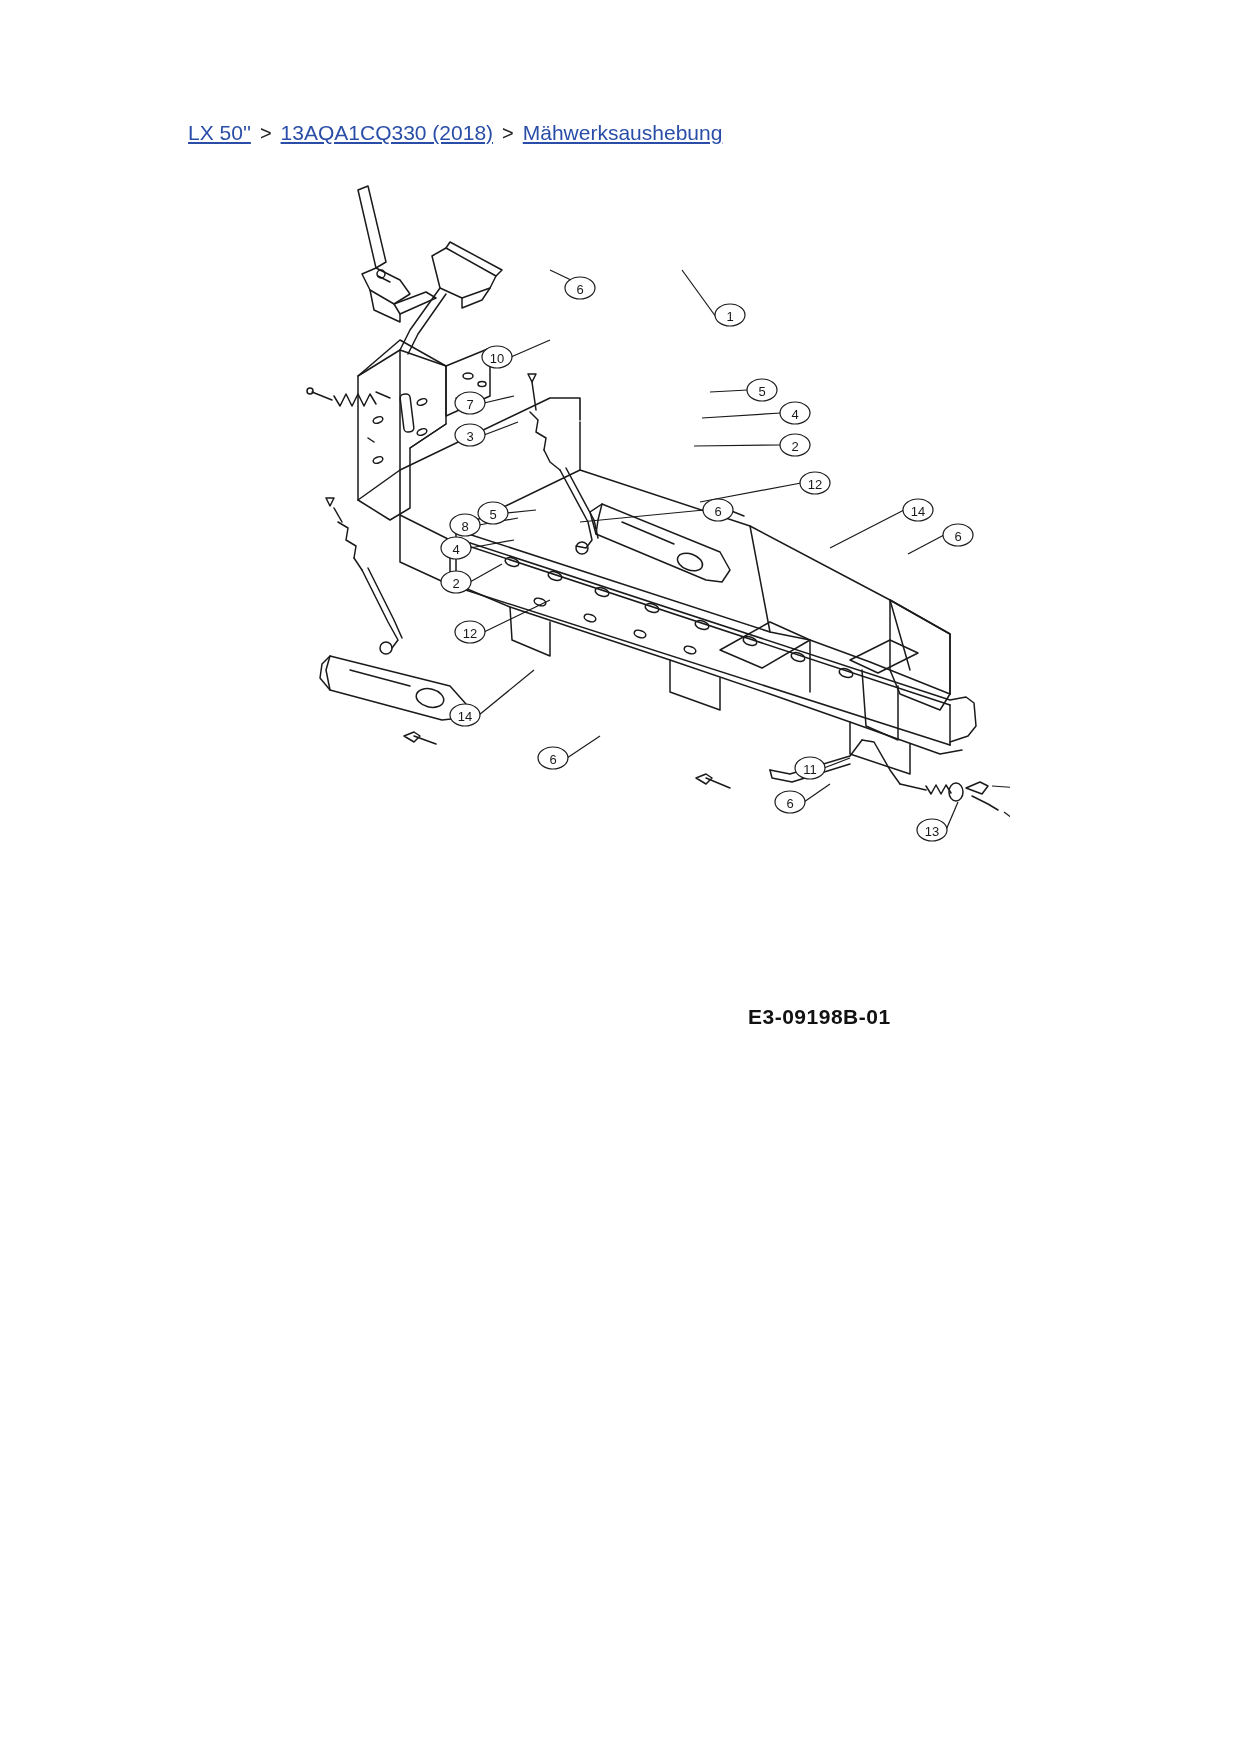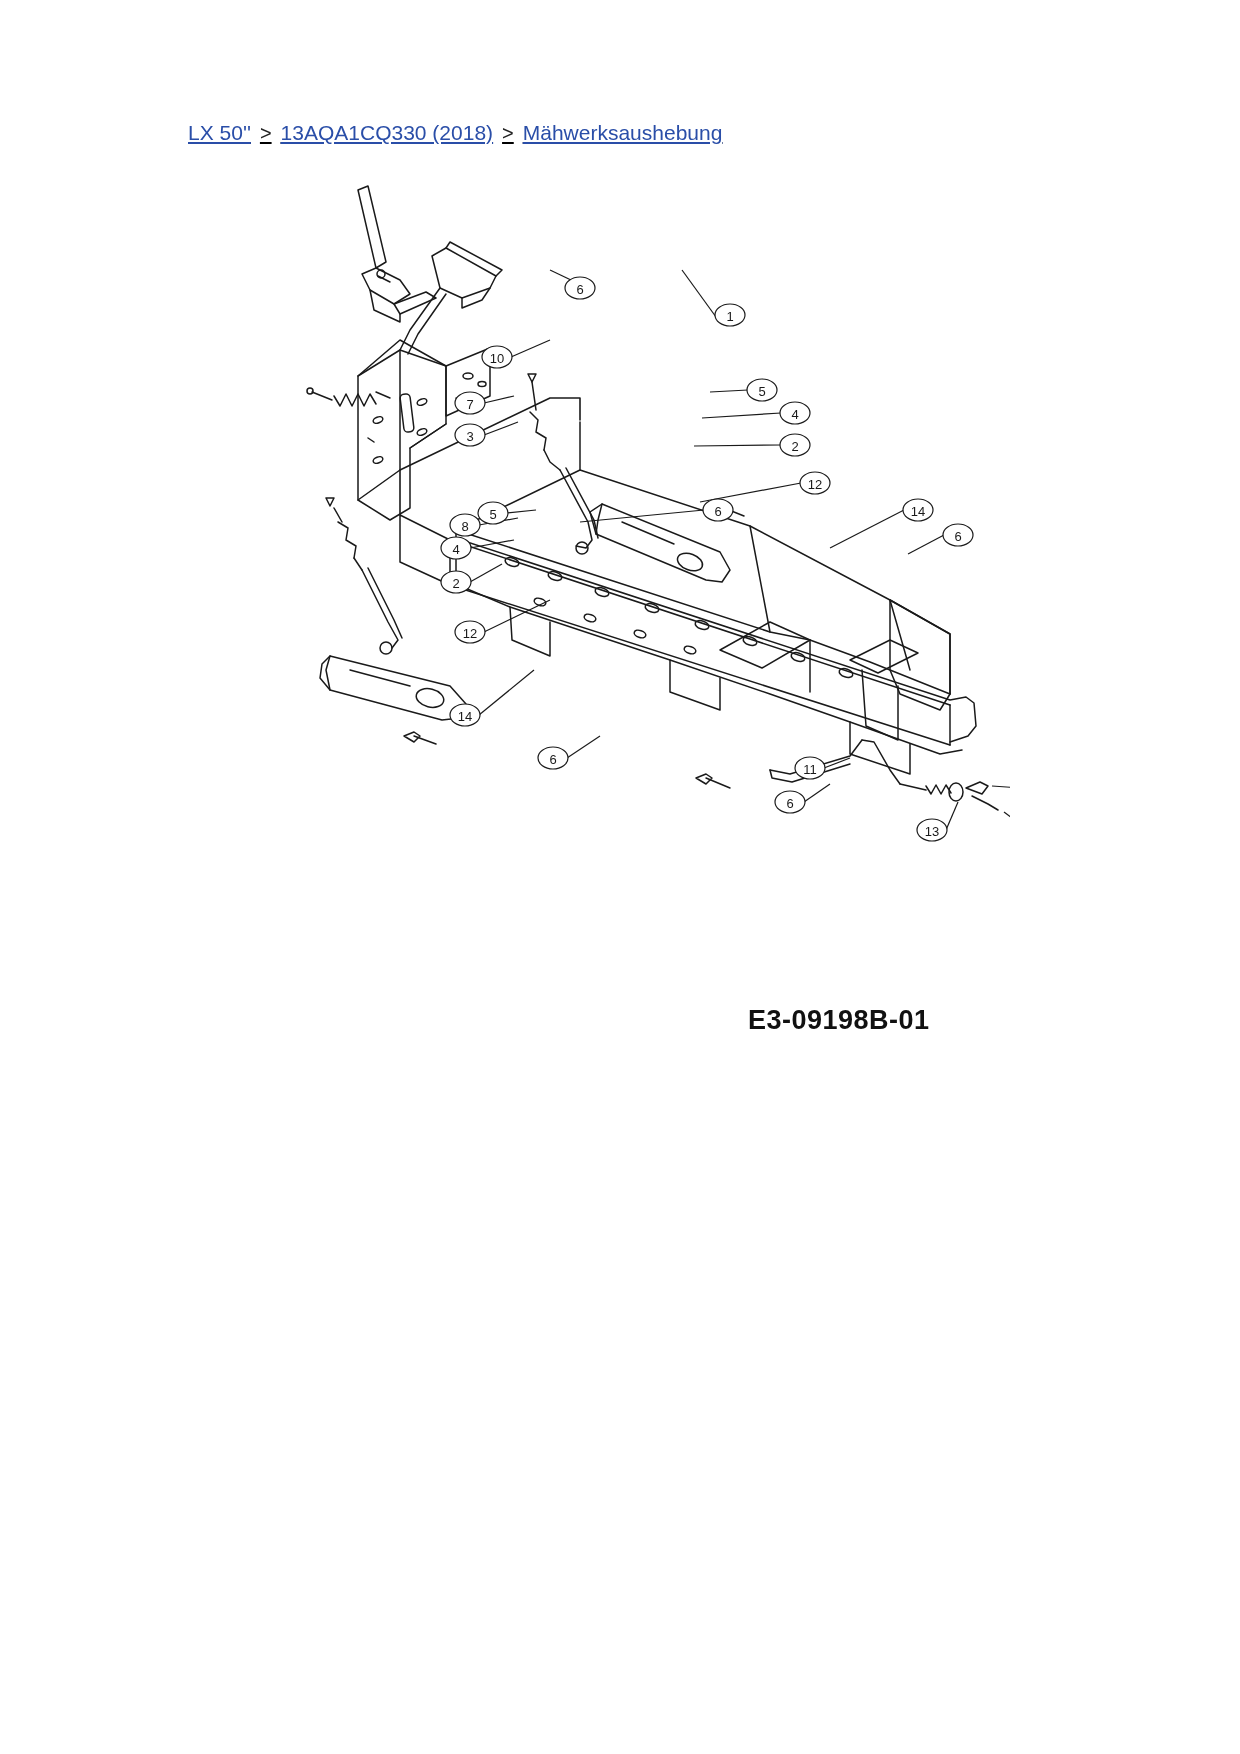--- a/index.html
+++ b/index.html
@@ -21,21 +21,20 @@
     height: 1754px;
   }
   
   .breadcrumb {
     position: absolute;
     left: 188px;
     top: 120px;
     font-size: 21px;
     line-height: 26px;
     white-space: nowrap;
-    text-decoration: underline;
   }
   .breadcrumb a {
     color: #2a4ea8;
     text-decoration: underline;
     cursor: pointer;
   }
   .breadcrumb .sep {
     color: #222;
     padding: 0 9px;
     text-decoration: none;
@@ -49,21 +48,21 @@
     width: 760px;
     height: 830px;
   }
   .diagram-wrap svg {
     display: block;
   }
   .drawing-code {
     position: absolute;
     left: 748px;
     top: 1005px;
-    font-size: 27px;
+    font-size: 21px;
     font-weight: bold;
     letter-spacing: 0.5px;
     color: #111;
     font-family: "Liberation Sans", sans-serif;
   }
 </style>
 </head>
 <body>
 
 <div class="page">

